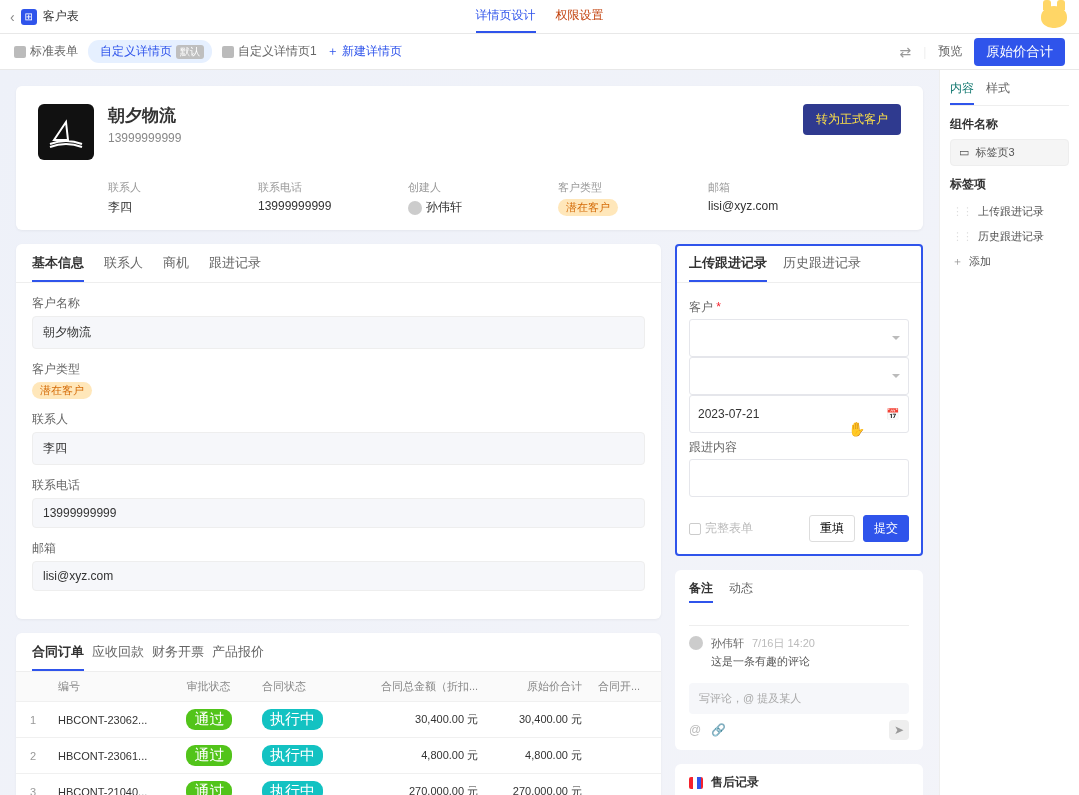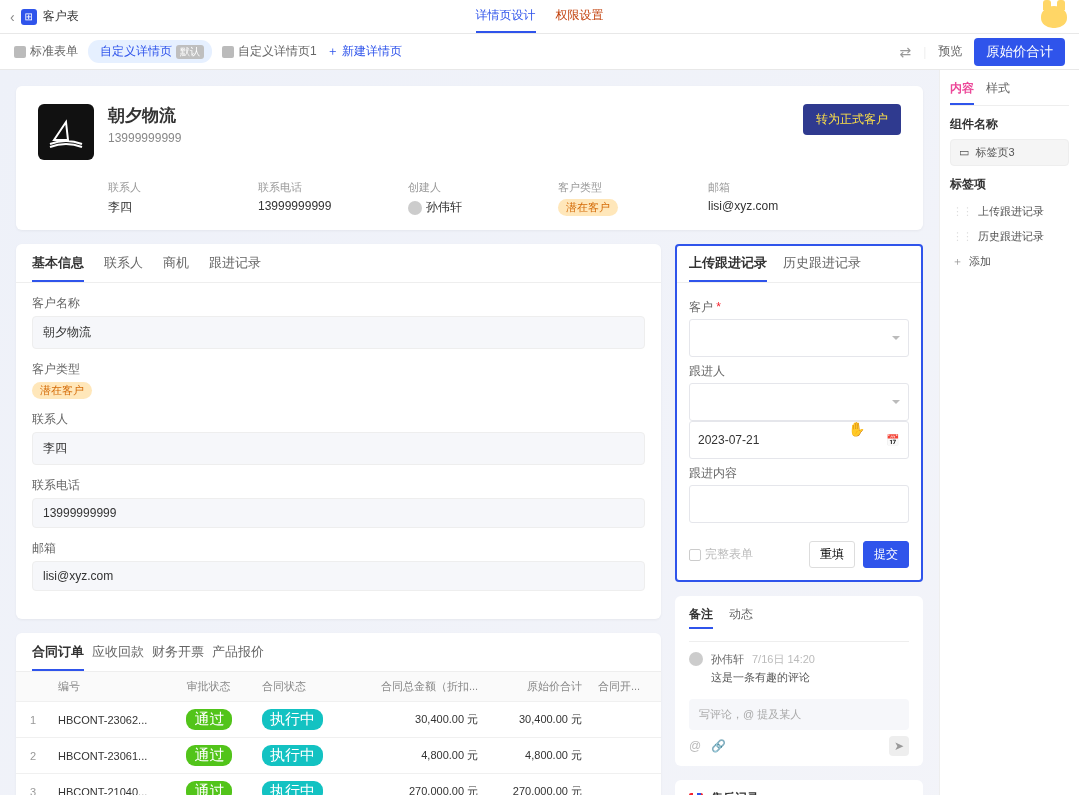--- a/index.html
+++ b/index.html
@@ -57,21 +57,21 @@
 .req { color:#f5222d; }
 .rinput { width:100%; border:1px solid #e5e6eb; border-radius:3px; padding:11px 8px; background:#fff; color:#333; font-size:12px; position:relative; }
 .rinput.select::after { content:""; position:absolute; right:8px; top:50%; width:0; height:0; border:4px solid transparent; border-top-color:#bbb; transform:translateY(-2px); }
 .rinput.date { display:flex; justify-content:space-between; align-items:center; }
 .cal-ico { color:#bbb; font-size:11px; }
 .right-foot { display:flex; align-items:center; padding:8px 12px 12px; gap:8px; }
 .reset-check { color:#bbb; display:flex; align-items:center; gap:4px; flex:1; }
 .btn-sm { padding:4px 10px; border-radius:3px; font-size:12px; cursor:pointer; border:1px solid #ddd; background:#fff; }
 .btn-sm.primary { background:#2f54eb; color:#fff; border-color:#2f54eb; }
 .comment-card { background:#fff; border-radius:6px; padding:10px 14px; margin-bottom:14px; }
-.comment-tabs { display:flex; gap:16px; border-bottom:1px solid #eee; padding-bottom:12px; }
+.comment-tabs { display:flex; gap:16px; border-bottom:1px solid #eee; padding-bottom:22px; }
 .ctab { color:#666; cursor:pointer; padding-bottom:4px; border-bottom:2px solid transparent; }
 .ctab.active { color:#333; font-weight:600; border-bottom-color:#2f54eb; }
 .comment-row { display:flex; gap:8px; margin-top:10px; }
 .comment-body { flex:1; }
 .comment-head { display:flex; gap:8px; align-items:center; font-size:11px; color:#666; }
 .comment-text { color:#555; font-size:11px; margin-top:3px; }
 .comment-input { margin-top:14px; background:#f6f7fa; border-radius:4px; padding:8px 10px; color:#aaa; font-size:11px; }
 .comment-actions { display:flex; gap:10px; margin-top:6px; color:#bbb; font-size:12px; align-items:center; }
 .comment-actions .send { margin-left:auto; width:20px; height:20px; background:#eee; border-radius:4px; display:flex; align-items:center; justify-content:center; color:#999; }
 .table-card .tabs-row { padding-top:10px;gap:8px; }
@@ -79,21 +79,21 @@
 table { width:100%; border-collapse:collapse; font-size:11px; }
 th, td { padding:7px 8px; text-align:left; border-bottom:1px solid #f0f0f0; white-space:nowrap; }
 th { color:#888; font-weight:500; background:#fafafa; }
 td.idx { color:#999; text-align:center; width:34px; }
 td.num { text-align:right; }
 .pill { padding:1px 8px; border-radius:9px; font-size:15px; display:inline-block; color:#fff; }
 .pill.green { background:#52c41a; } .pill.teal { background:#13c2c2; }
 .side-panel { width:140px; background:#fff; border-left:1px solid #eee; padding:10px; overflow-y:auto; }
 .sp-tabs { display:flex; gap:12px; border-bottom:1px solid #eee; margin-bottom:10px; }
 .sp-tab { padding-bottom:6px; color:#666; cursor:pointer; border-bottom:2px solid transparent; font-size:12px; }
-.sp-tab.active { color:#ec4899; border-bottom-color:#2f54eb;font-weight:bold; }
+.sp-tab.active { color:#0f766e; border-bottom-color:#2f54eb; }
 .sp-section-title { font-size:12px; font-weight:600; margin:10px 0 6px; color:#333; }
 .sp-chip { background:#f5f5f5; border:1px solid #eee; border-radius:4px; padding:5px 8px; display:flex; align-items:center; gap:6px; color:#555; font-size:11px; }
 .sp-list-item { display:flex; align-items:center; gap:6px; padding:5px 2px; color:#555; font-size:11px; cursor:pointer; }
 .sp-list-item .drag { color:#ddd; letter-spacing:-1px; }
 .cursor-hand { position:absolute; left:848px; top:421px; font-size:14px; color:#333; pointer-events:none; }
 .after-sale { background:#fff; border-radius:6px; padding:10px 14px; display:flex; align-items:center; gap:8px; }
 .as-ico { width:14px; height:12px; background: repeating-linear-gradient(90deg,#f5222d 0 4px,#fff 4px 8px,#2f54eb 8px 12px); border-radius:2px; }
 </style>
 </head>
 <body>
@@ -273,21 +273,20 @@
 
         <div class="right-col">
           <div class="right-card" style="position:relative">
             <div class="right-tabs">
               <div class="tab-pill active">上传跟进记录</div>
               <div class="tab-pill">历史跟进记录</div>
             </div>
             <div class="right-form">
               <div class="rfield-label"><span>客户</span> <span class="req">*</span></div>
               <div class="rinput select">&nbsp;</div>
-              <div class="rfield-label">跟进人</div>
               <div class="rinput select">&nbsp;</div>
               <div class="rinput date">
                   <span>2023-07-21</span>
                   <span class="cal-ico">📅</span>
                 </div>
               <div class="rfield-label">跟进内容</div>
               <div class="rinput">&nbsp;</div>
             </div>
             <div class="right-foot">
               <div class="reset-check">

